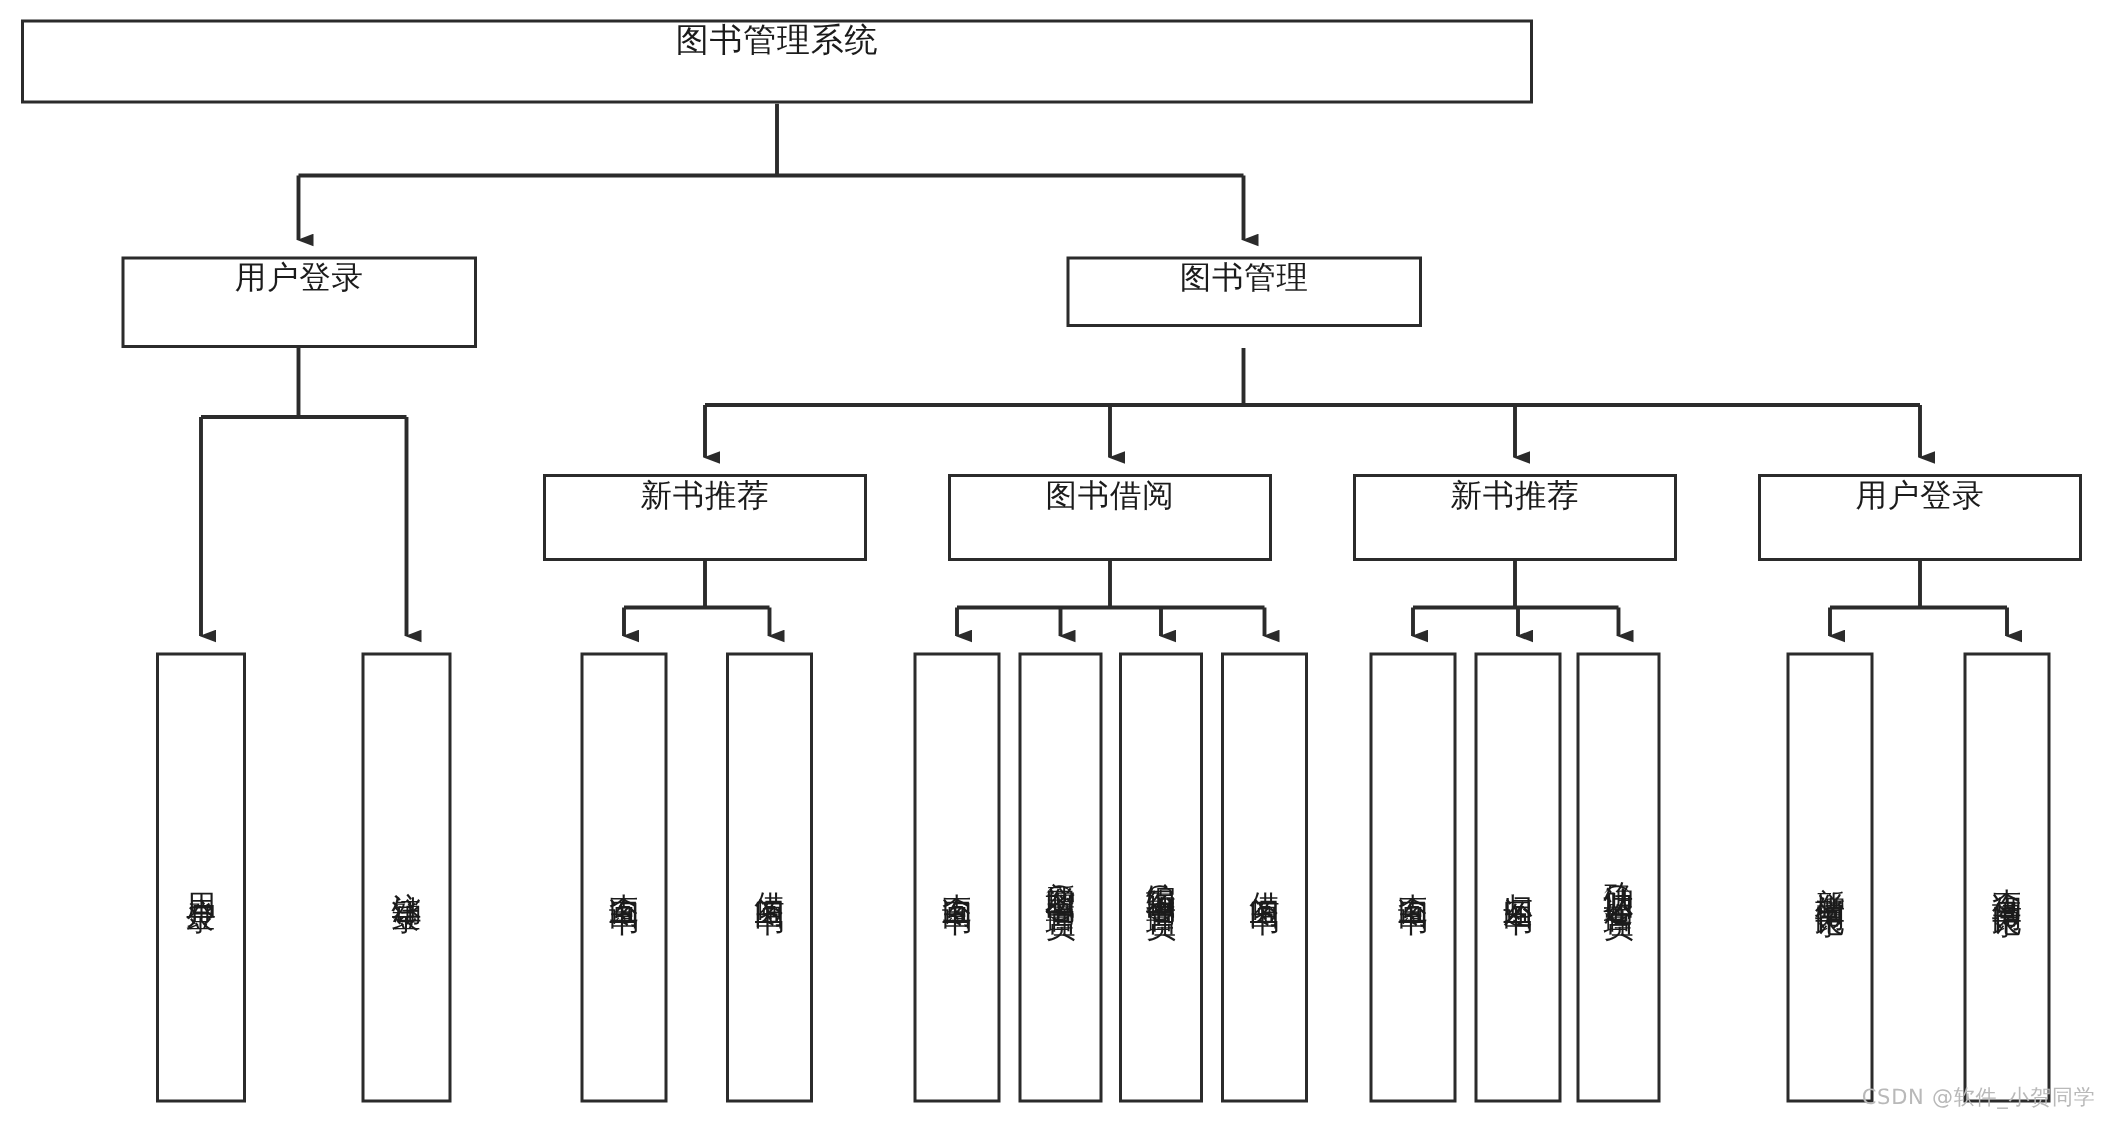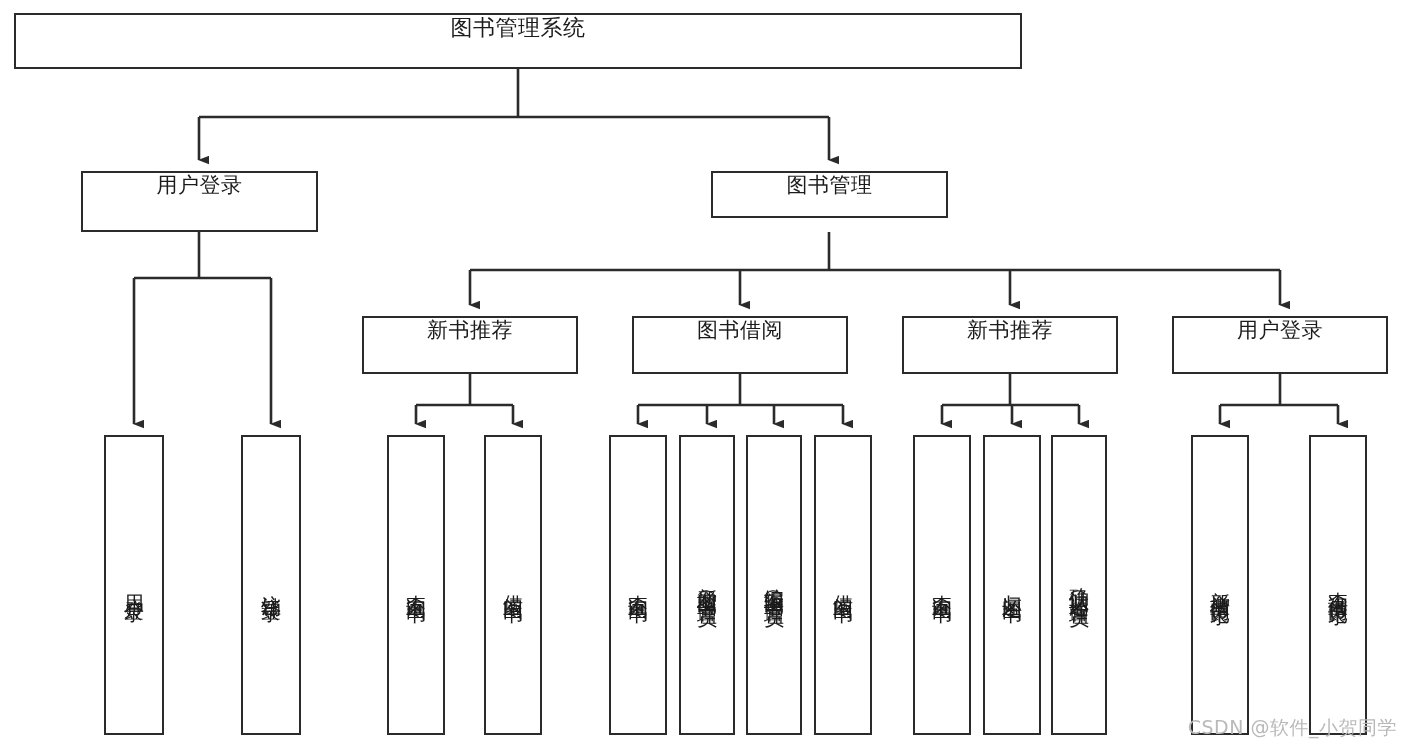--- a/index.html
+++ b/index.html
@@ -55,21 +55,21 @@
     writing-mode: vertical-rl;
     text-orientation: upright;
     font-size: 20px;
     letter-spacing: 3px;
     line-height: 1.05;
   }
   .watermark {
     position: absolute;
     right: 8px;
     bottom: 6px;
-    font-size: 19px;
+    font-size: 14px;
     color: #b9b9b9;
     z-index: 5;
     white-space: nowrap;
     letter-spacing: 0.5px;
   }
 </style>
 </head>
 <body>
 
 <div id="diagram-root">

